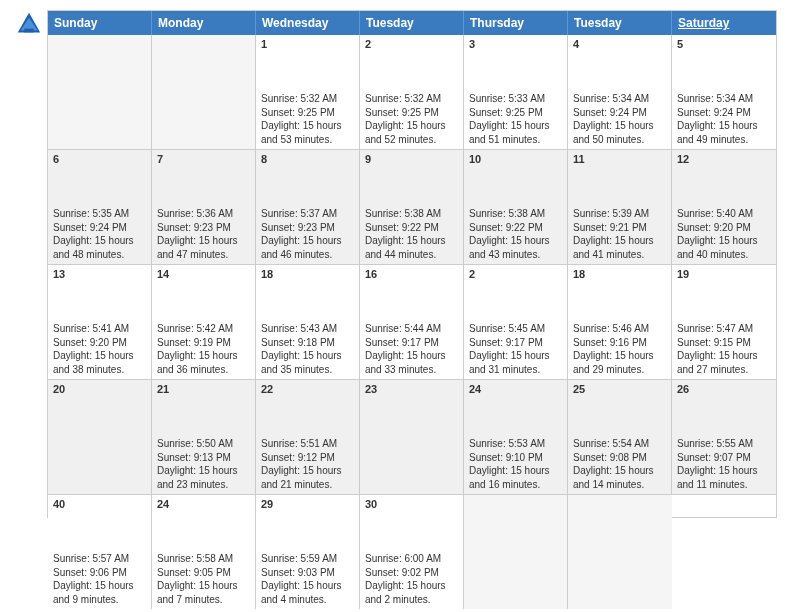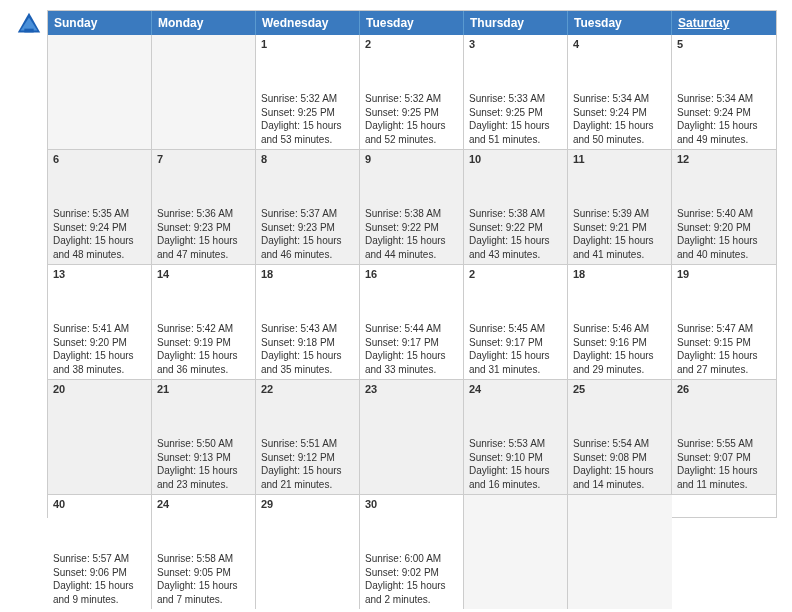--- a/index.html
+++ b/index.html
@@ -265,20 +265,21 @@
           <div class="cal-cell">
             <span class="day-num">40</span>
             <div class="cell-text">Sunrise: 5:57 AM<br>Sunset: 9:06 PM<br>Daylight: 15 hours and 9 minutes.</div>
           </div>
           <div class="cal-cell">
             <span class="day-num">24</span>
             <div class="cell-text">Sunrise: 5:58 AM<br>Sunset: 9:05 PM<br>Daylight: 15 hours and 7 minutes.</div>
           </div>
           <div class="cal-cell">
             <span class="day-num">29</span>
+            <div class="cell-text">Sunrise: 5:59 AM<br>Sunset: 9:03 PM<br>Daylight: 15 hours and 4 minutes.</div>
           </div>
           <div class="cal-cell">
             <span class="day-num">30</span>
             <div class="cell-text">Sunrise: 6:00 AM<br>Sunset: 9:02 PM<br>Daylight: 15 hours and 2 minutes.</div>
           </div>
           <div class="cal-cell empty"></div>
           <div class="cal-cell empty"></div>
         </div>
       </div>
   </div>

